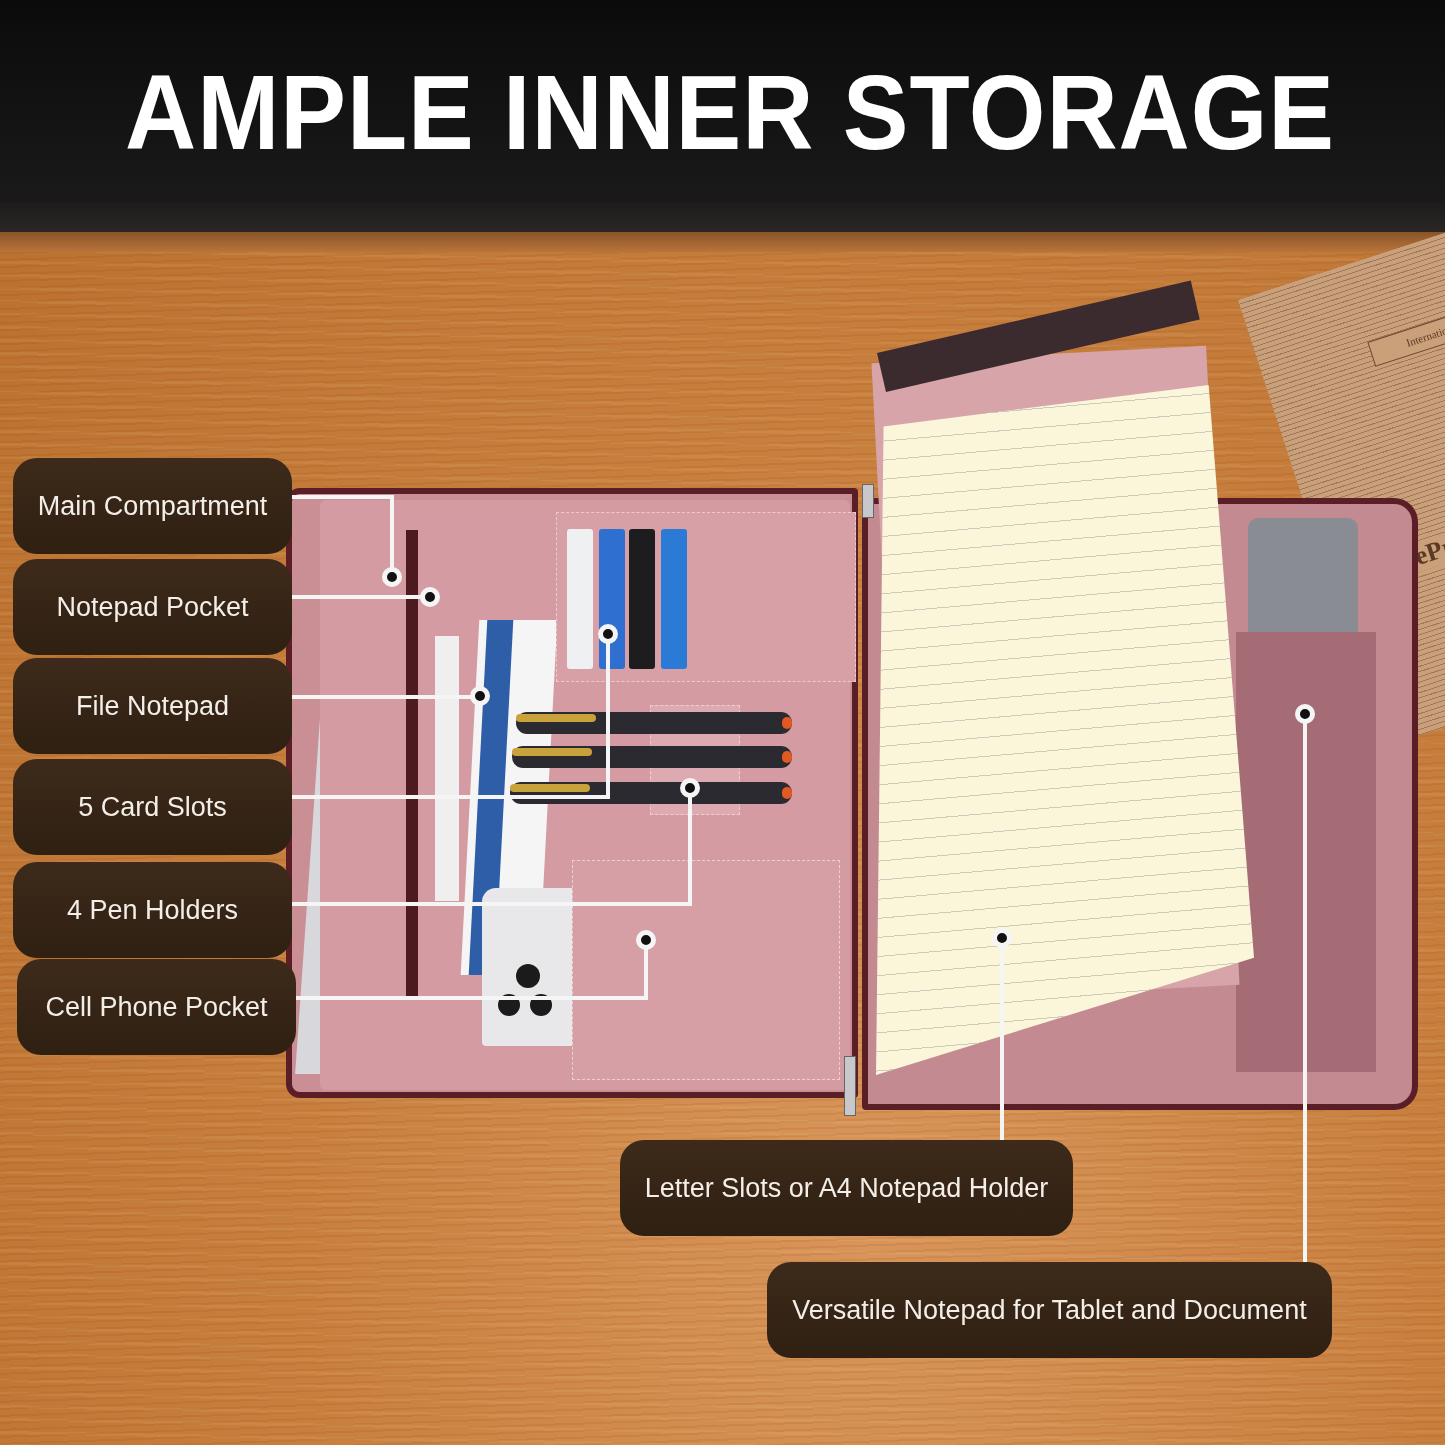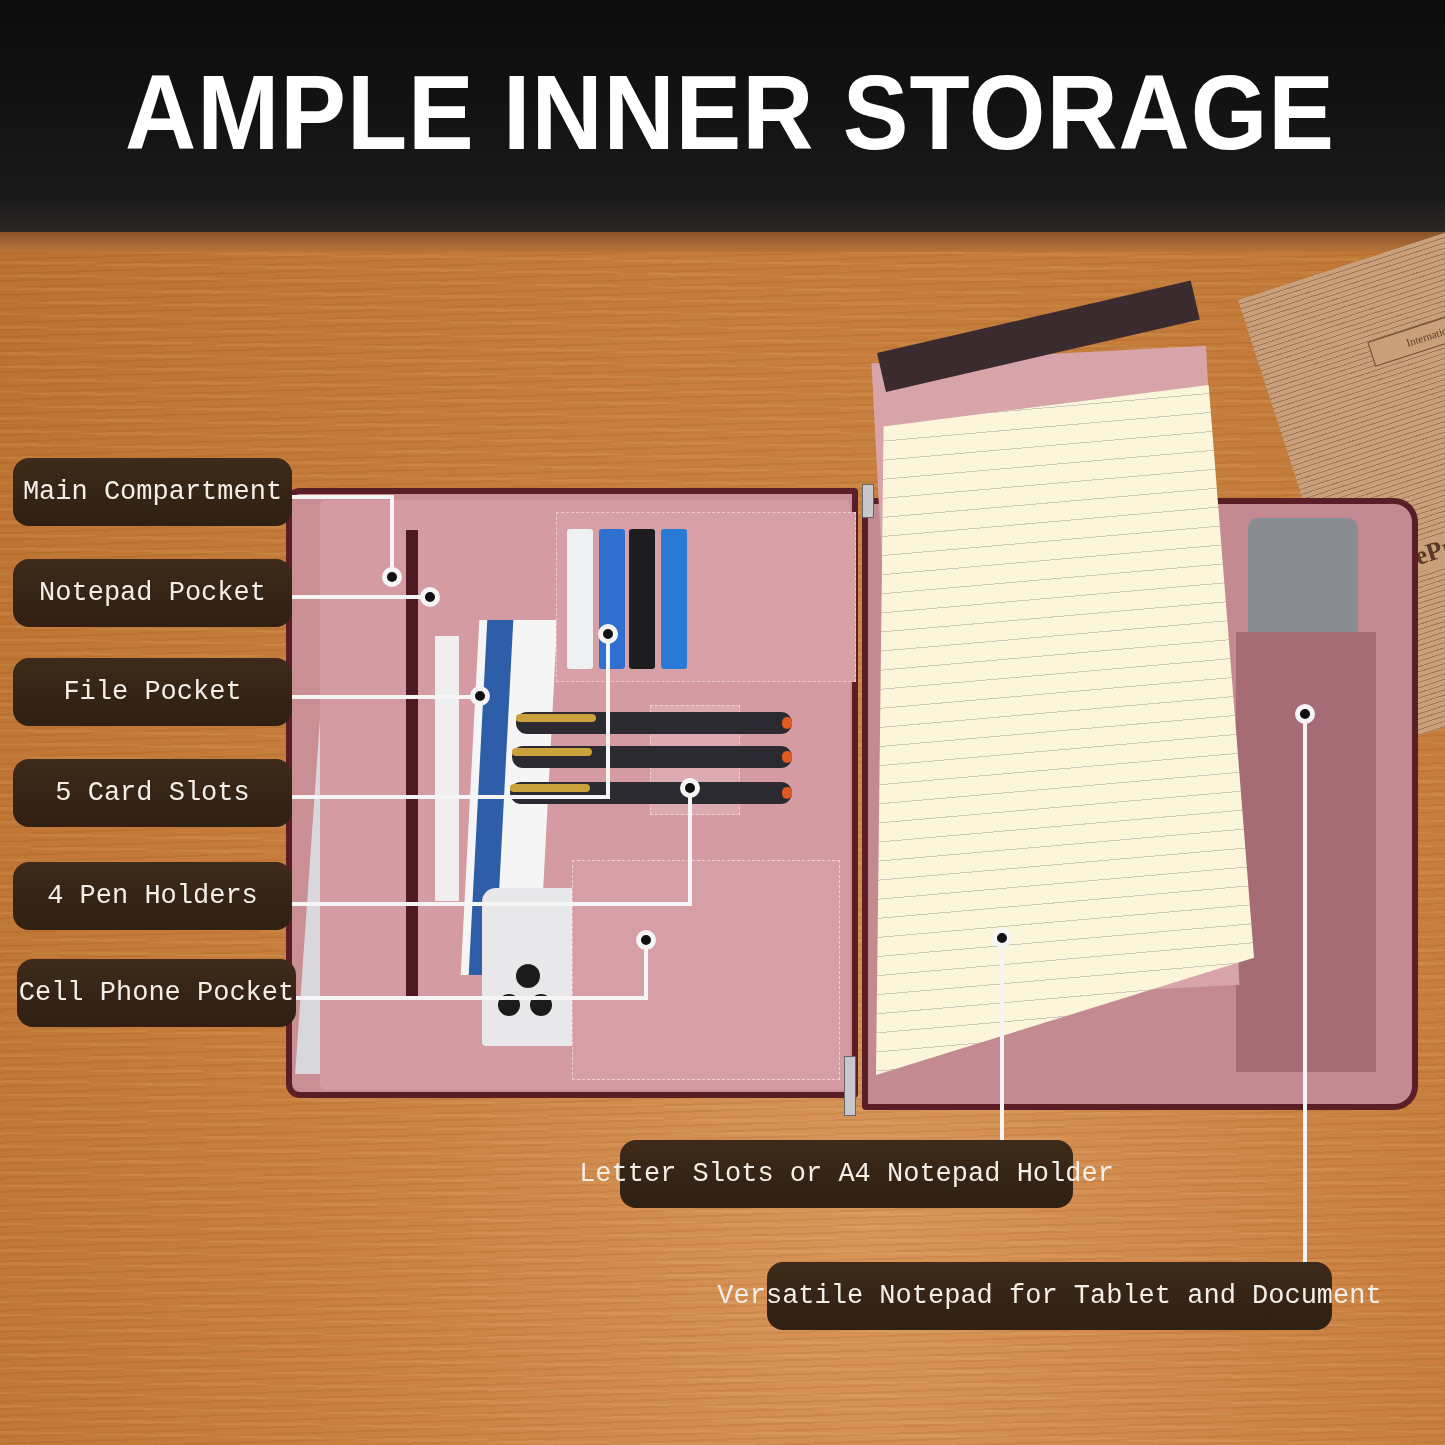--- a/index.html
+++ b/index.html
@@ -58,24 +58,24 @@
   .notepad-back{position:absolute;left:888px;top:354px;width:335px;height:640px;background:#d7a4a9;transform:rotate(-3deg);}
   .notepad{position:absolute;left:876px;top:385px;width:378px;height:690px;
     background-color:#fbf6d9;
     background-image:repeating-linear-gradient(175deg, rgba(0,0,0,0) 0 18px, rgba(150,150,150,.45) 18px 19px);
     clip-path:polygon(2% 6%, 88% 0%, 100% 83%, 0% 100%);}
   .notepad-binding{position:absolute;left:886px;top:352px;width:322px;height:40px;background:#3b2a2e;
     transform:rotate(-13deg);transform-origin:left bottom;}
   .metal{position:absolute;width:12px;height:34px;background:#c7c7cc;border:1px solid #666;}
 
   
-  .label{position:absolute;height:68px;border-radius:16px;color:#f3efe8;font-size:27px;
+  .label{position:absolute;height:96px;border-radius:24px;color:#f3efe8;font-size:27px;
     display:flex;align-items:center;justify-content:center;white-space:nowrap;
     background:linear-gradient(180deg,#3d2a1a,#2f2012);
-    font-family:Liberation Mono, monospace;}
+    font-family:Liberation Sans, sans-serif;}
   .line{position:absolute;background:#f5f5f5;}
   .dot{position:absolute;width:20px;height:20px;border-radius:50%;background:#111;border:5px solid #f5f5f5;}
 </style>
 </head>
 <body>
 
 <div class="header"></div>
 <div class="title">AMPLE INNER STORAGE</div>
 <div class="table-edge"></div>
 
@@ -155,18 +155,18 @@
 <div class="dot" style="left:636px;top:930px"></div>
 
 <div class="line" style="left:1000px;top:938px;width:4px;height:202px"></div>
 <div class="dot" style="left:992px;top:928px"></div>
 
 <div class="line" style="left:1303px;top:714px;width:4px;height:548px"></div>
 <div class="dot" style="left:1295px;top:704px"></div>
 
 <div class="label" style="left:13px;top:458px;width:279px">Main Compartment</div>
 <div class="label" style="left:13px;top:559px;width:279px">Notepad Pocket</div>
-<div class="label" style="left:13px;top:658px;width:279px">File Pocket</div>
+<div class="label" style="left:13px;top:658px;width:279px">File Notepad</div>
 <div class="label" style="left:13px;top:759px;width:279px">5 Card Slots</div>
 <div class="label" style="left:13px;top:862px;width:279px">4 Pen Holders</div>
 <div class="label" style="left:17px;top:959px;width:279px">Cell Phone Pocket</div>
 <div class="label" style="left:620px;top:1140px;width:453px">Letter Slots or A4 Notepad Holder</div>
 <div class="label" style="left:767px;top:1262px;width:565px">Versatile Notepad for Tablet and Document</div>
 
 </body></html>

